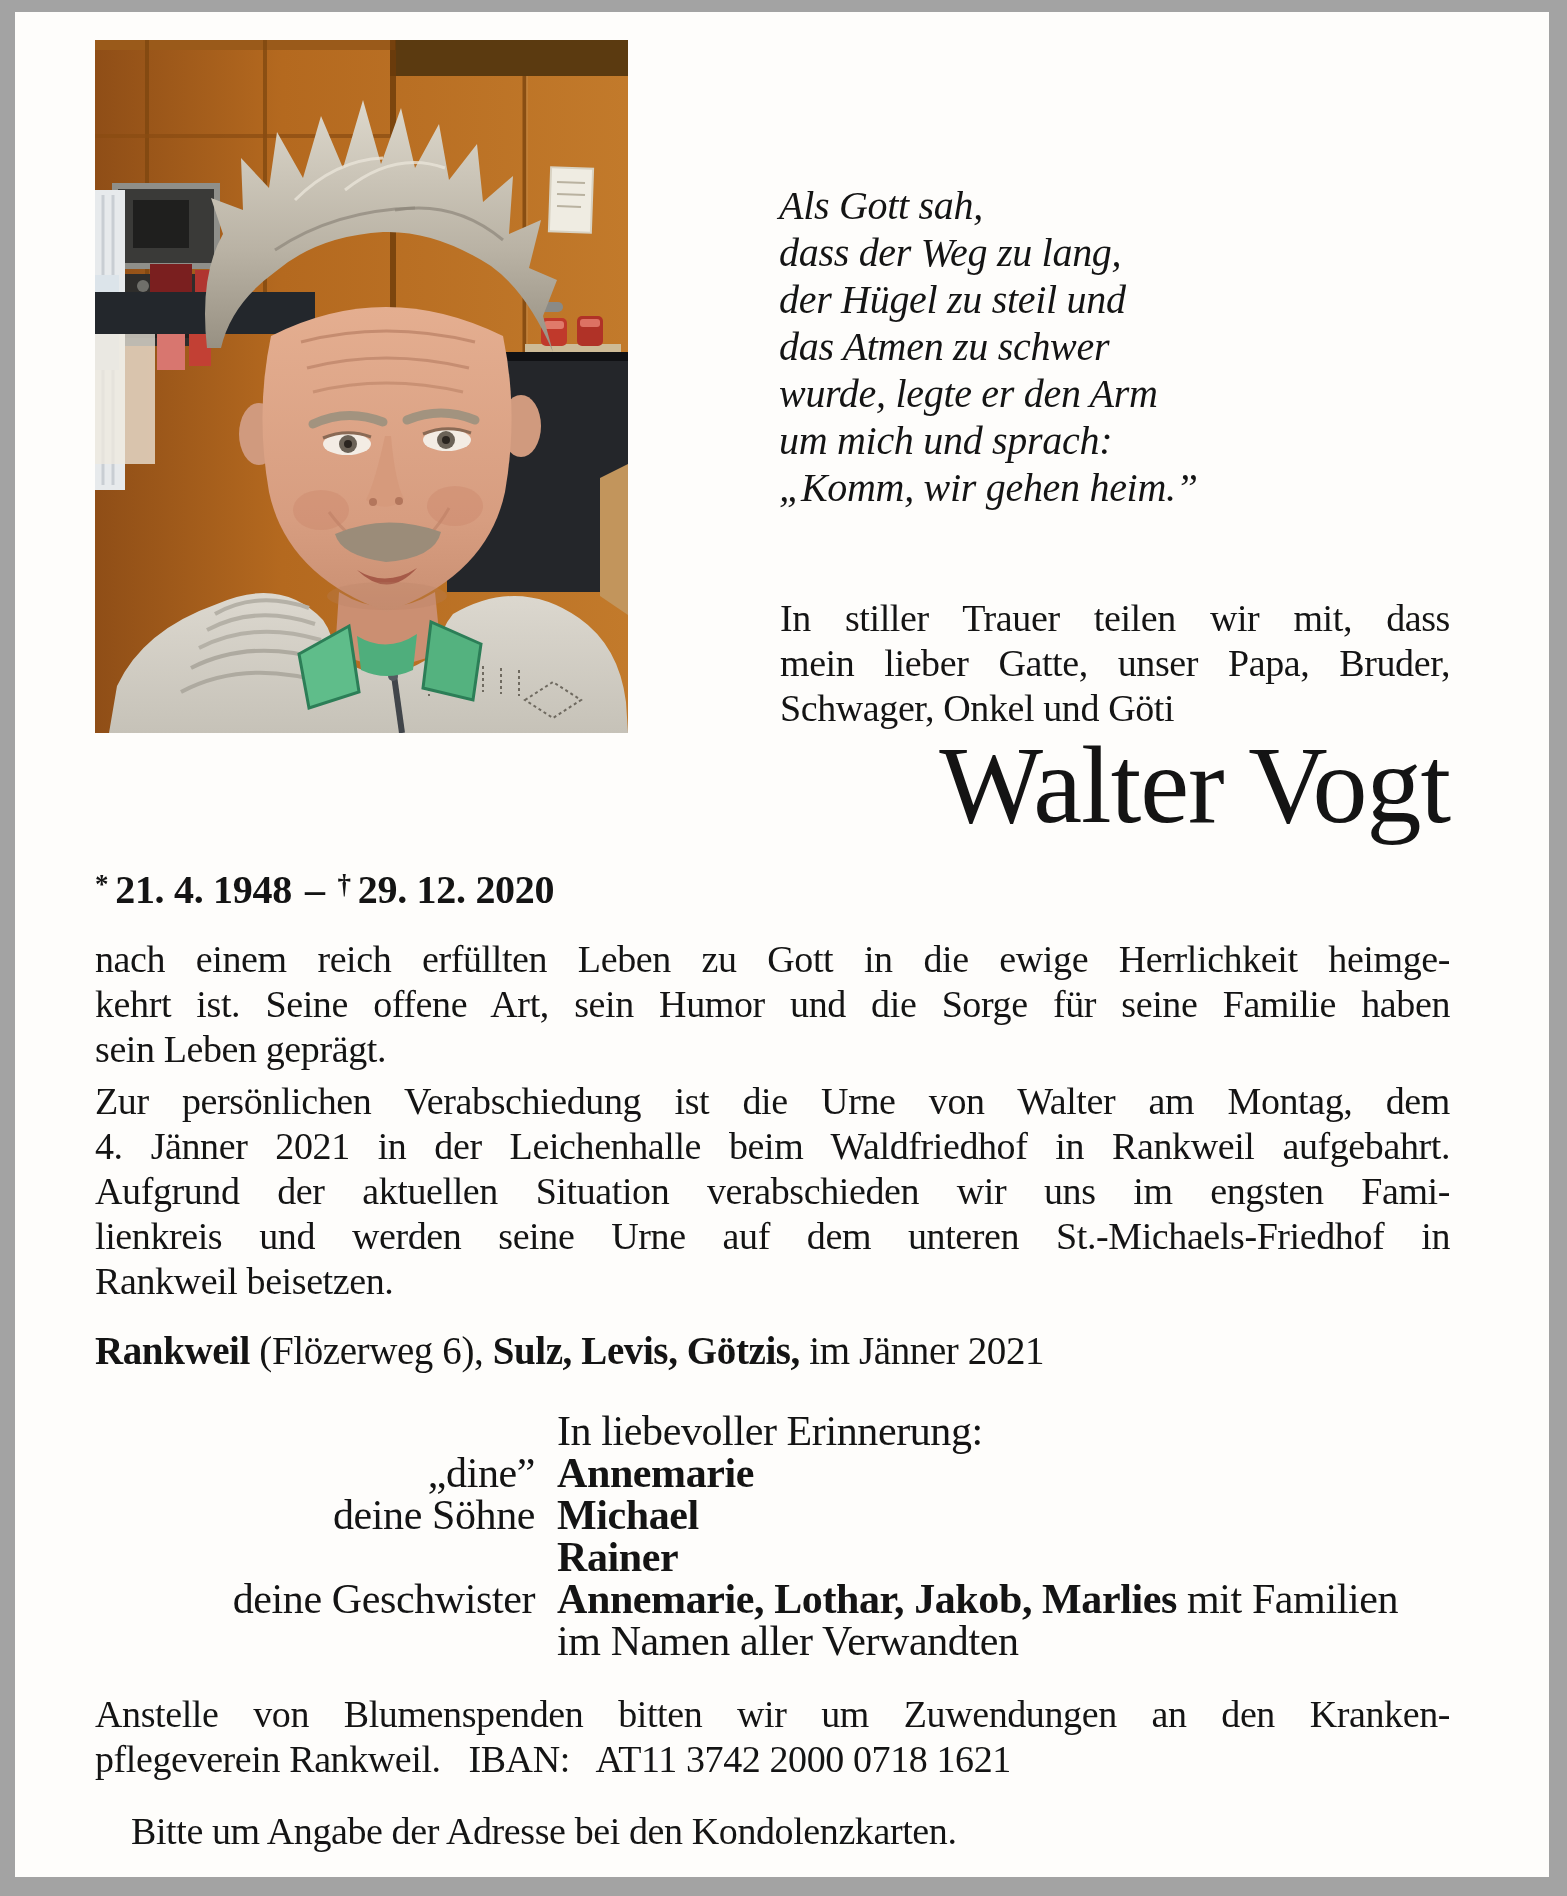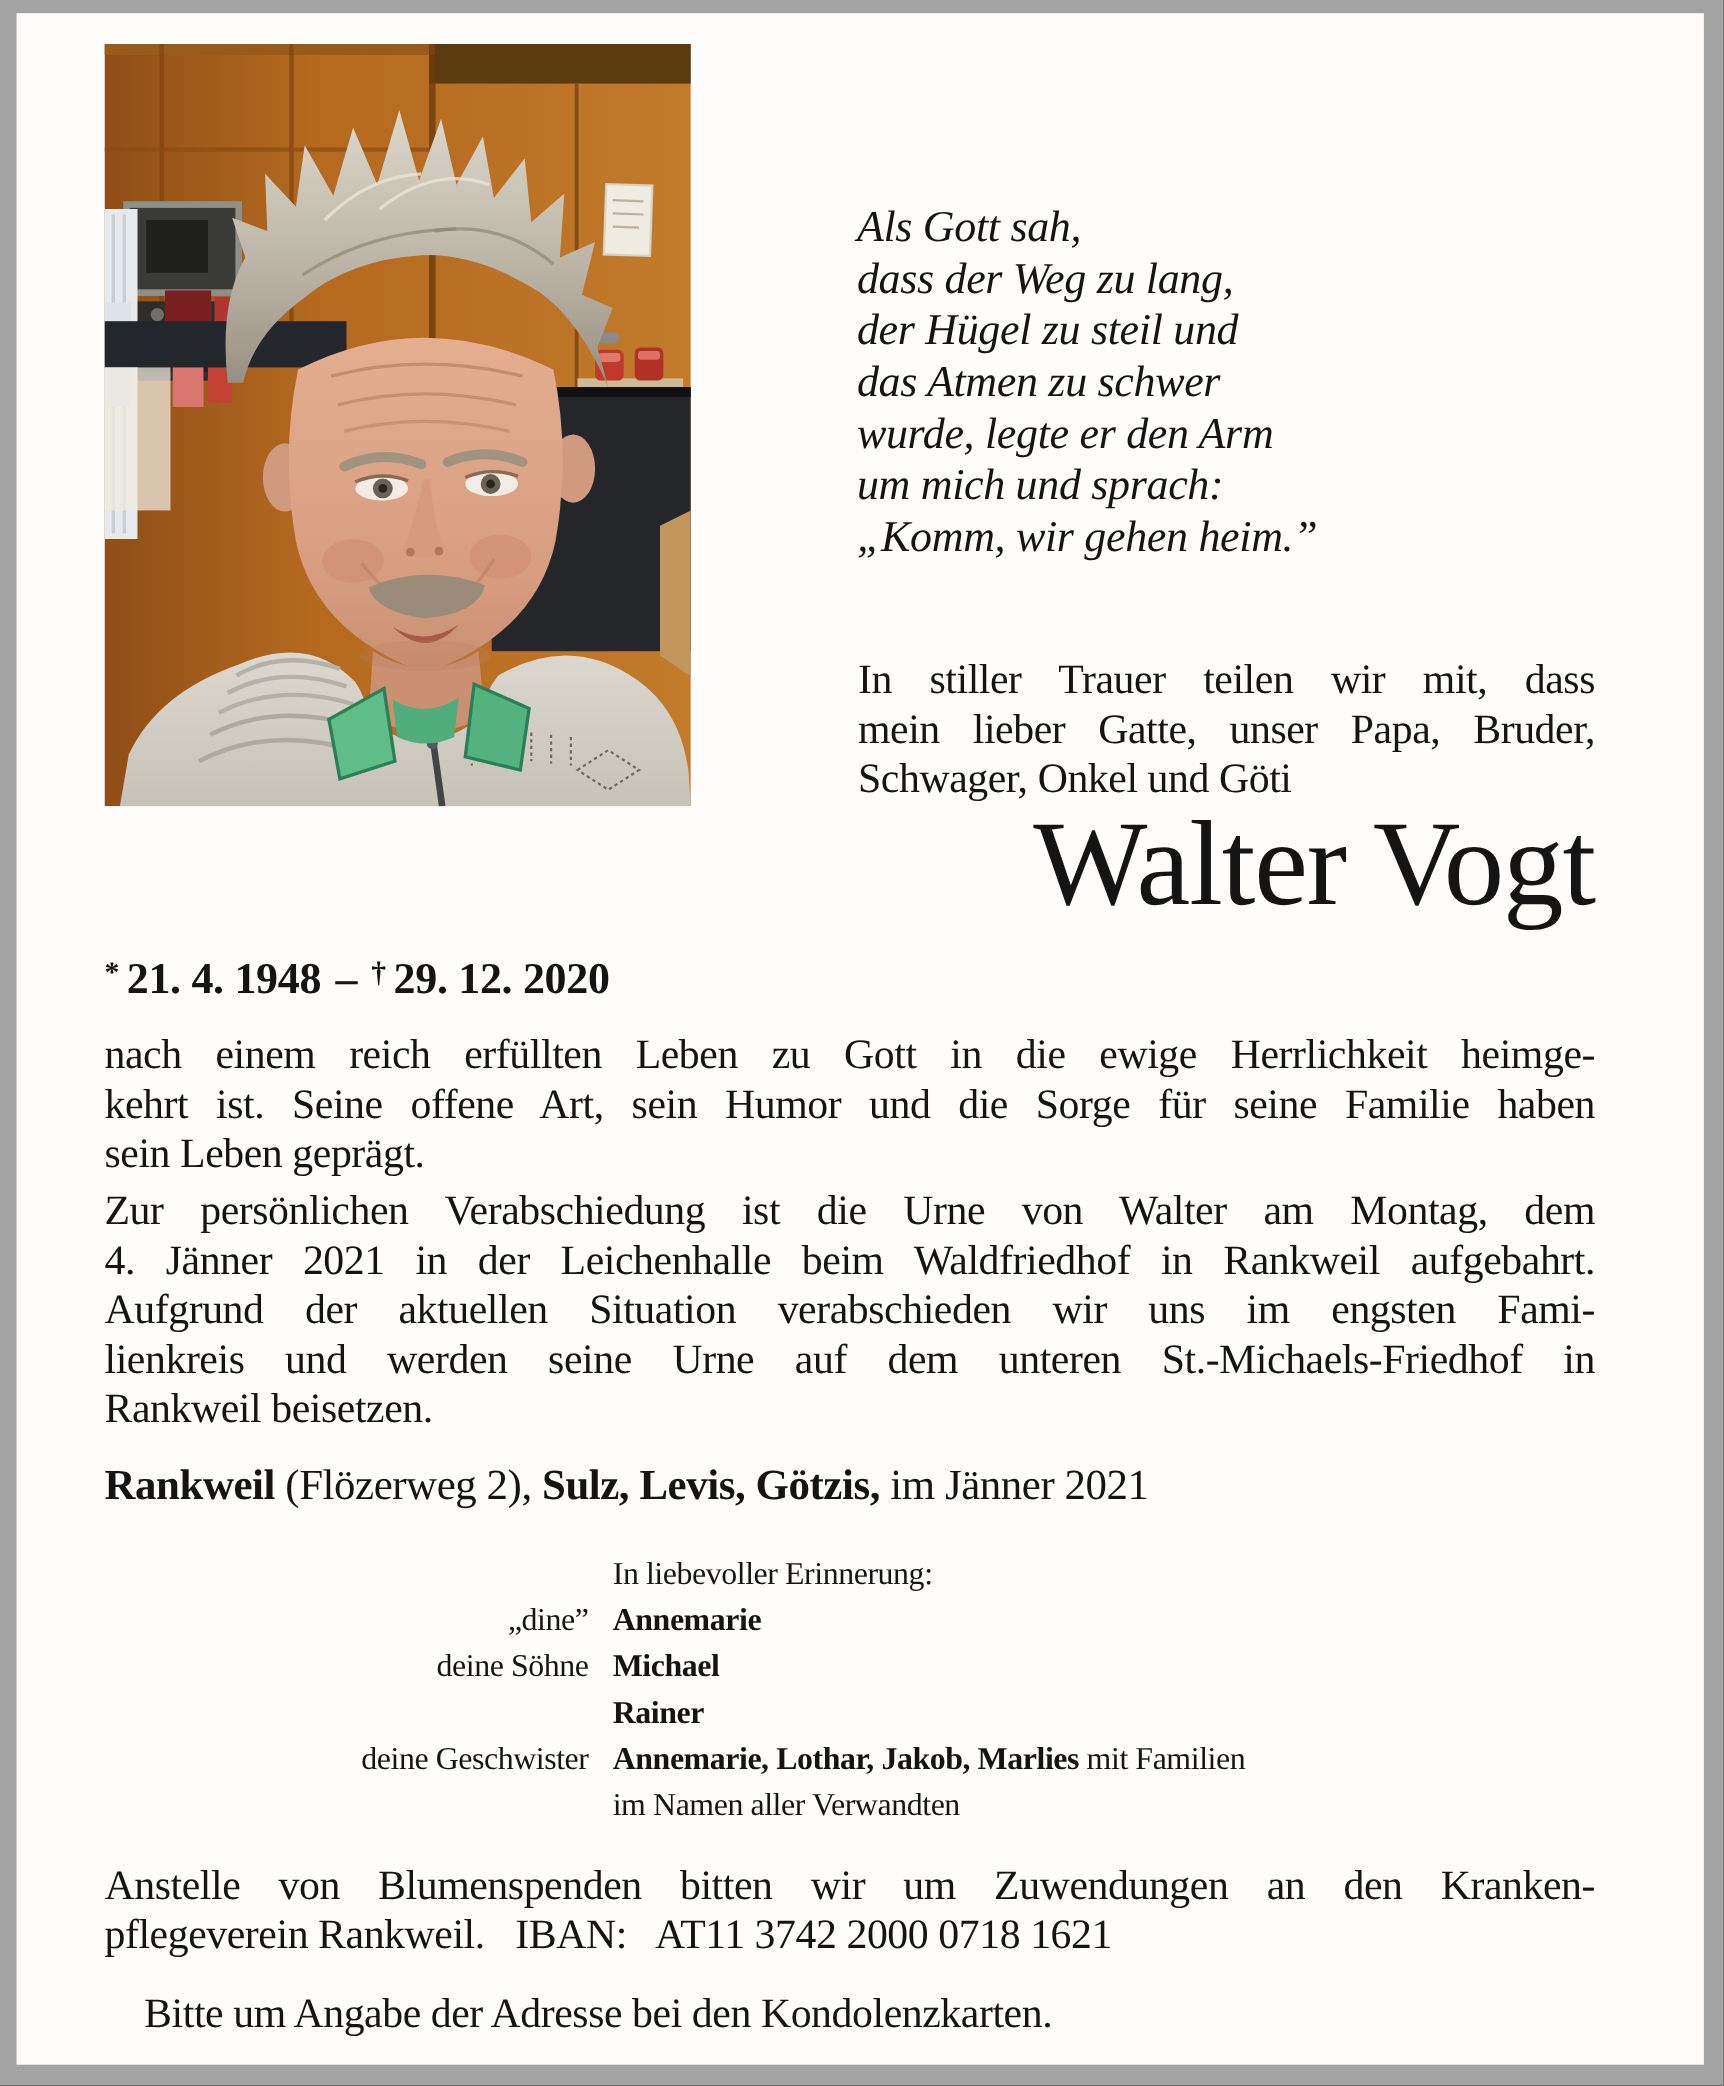--- a/index.html
+++ b/index.html
@@ -21,21 +21,21 @@
   .dates .sym{font-size:27px;vertical-align:10px;margin-right:7px;font-weight:bold;}
   .dates .sep{margin:0 13px;}
 
   .bodytext{font-size:38px;line-height:45px;letter-spacing:-0.4px;width:1355px;left:95px;}
   .jline{text-align:justify;text-align-last:justify;}
   .p1{top:937px;} .p2{top:1079px;} .p3{top:1169px;}
 
   .dateline{left:95px;top:1328px;font-size:39px;letter-spacing:-0.4px;white-space:nowrap;}
   .dateline .b{font-weight:bold;}
 
-  .memorial{left:95px;top:1410px;width:1355px;font-size:29px;line-height:42px;letter-spacing:-0.4px;}
+  .memorial{left:95px;top:1410px;width:1355px;font-size:42px;line-height:42px;letter-spacing:-0.4px;}
   .mheader{margin-left:462px;}
   .mrow{display:flex;}
   .mlabel{width:440px;text-align:right;flex:0 0 auto;}
   .mnames{margin-left:22px;}
   .mbold{font-weight:bold;}
 
   .donation{top:1692px;}
   .closing{left:95px;top:1809px;font-size:38px;letter-spacing:-0.4px;margin-left:36px;}
 </style>
 </head>
@@ -226,21 +226,21 @@
     <div class="jline">4. Jänner 2021 in der Leichenhalle beim Waldfriedhof in Rankweil aufgebahrt.</div>
   </div>
 
   <div class="abs bodytext p3">
     <div class="jline">Aufgrund der aktuellen Situation verabschieden wir uns im engsten Fami-</div>
     <div class="jline">lienkreis und werden seine Urne auf dem unteren St.-Michaels-Friedhof in</div>
     <div>Rankweil beisetzen.</div>
   </div>
 
   <div class="abs dateline">
-    <span class="b">Rankweil</span><span> (Flözerweg 2), </span><span class="b">Sulz, Levis, Götzis,</span><span> im Jänner 2021</span>
+    <span class="b">Rankweil</span><span> (Flözerweg 6), </span><span class="b">Sulz, Levis, Götzis,</span><span> im Jänner 2021</span>
   </div>
 
   <div class="abs memorial">
     <div class="mheader">In liebevoller Erinnerung:</div>
     <div class="mrow">
       <div class="mlabel">„dine”</div>
       <div class="mnames"><span class="mbold">Annemarie</span><span></span></div>
     </div>
     <div class="mrow">
       <div class="mlabel">deine Söhne</div>

